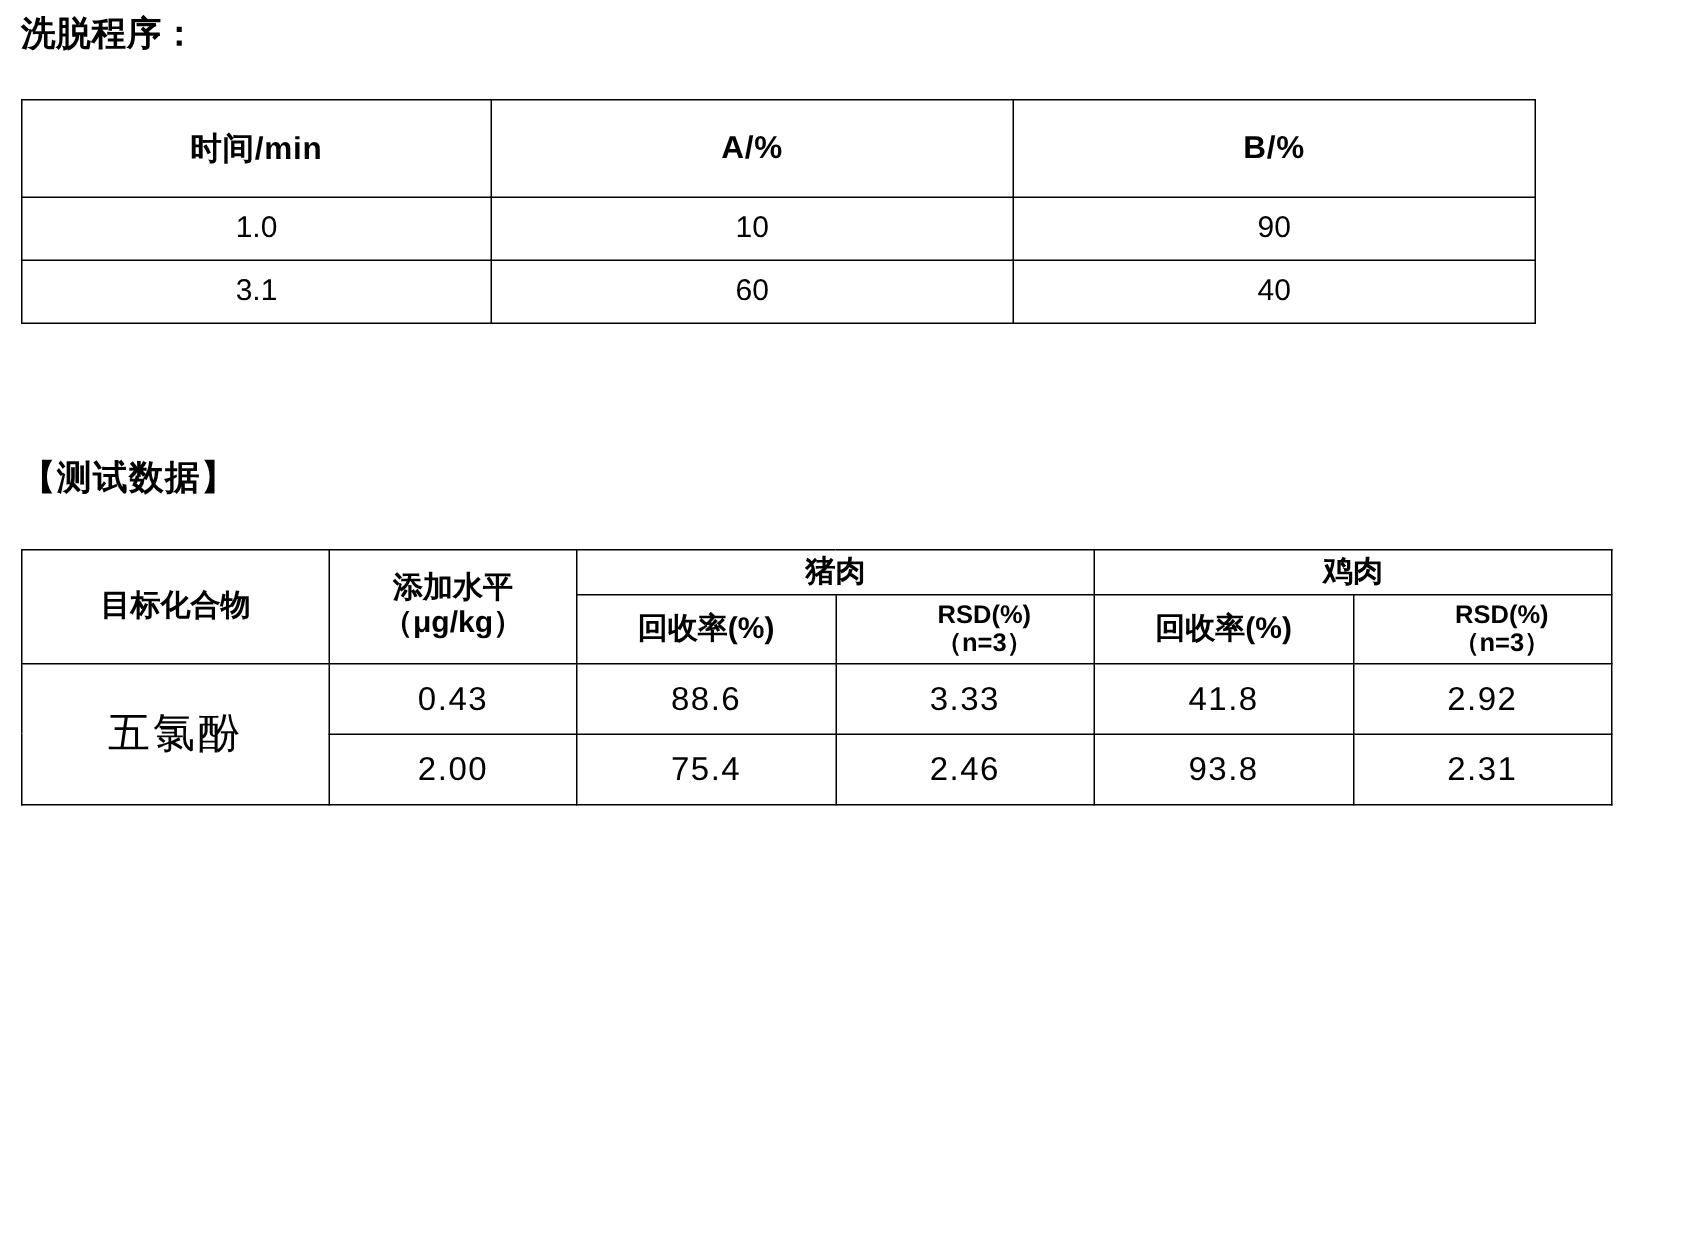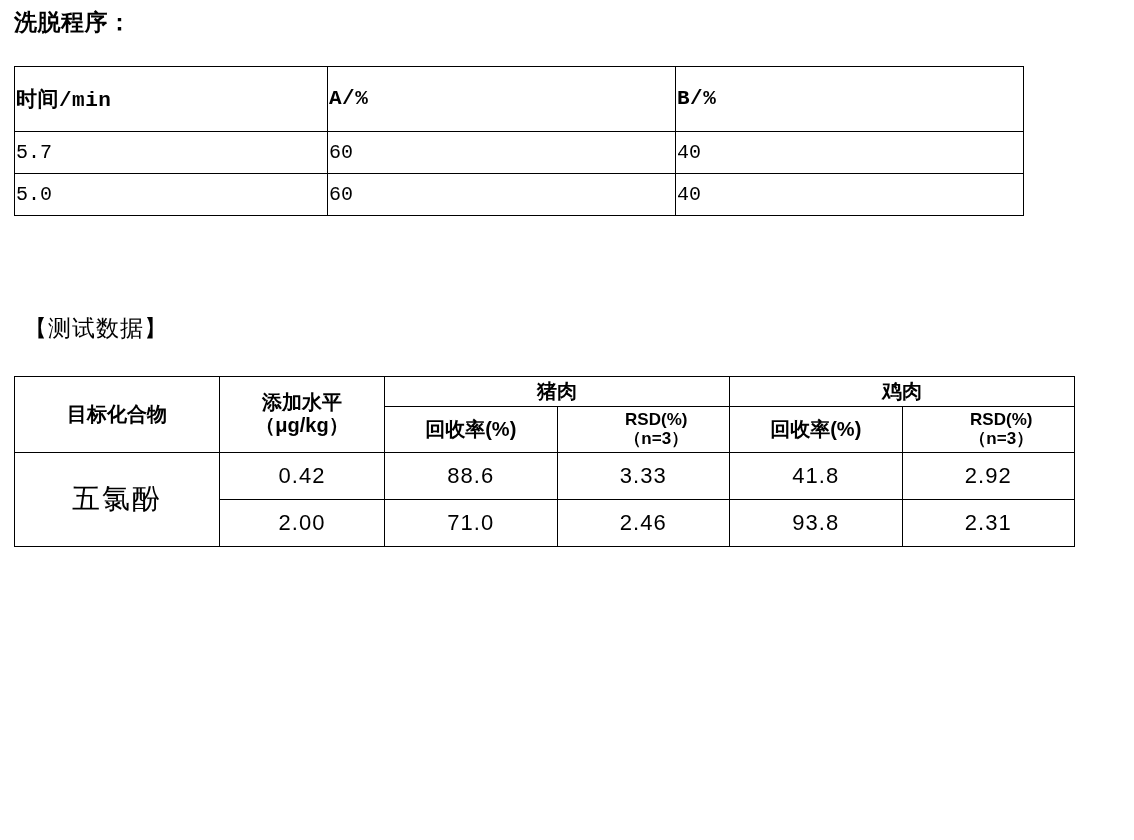--- a/index.html
+++ b/index.html
@@ -26,40 +26,40 @@
   .heading-1 {
     font-family: "Liberation Serif", serif;
     font-size: 23px;
     line-height: 1.3;
     margin: 8px 0 16px 0;
     letter-spacing: 0.5px;
   }
   .heading-2 {
     font-family: "Liberation Serif", serif;
     font-size: 23px;
-    font-weight: normal;
+    font-weight: bold;
     line-height: 1.3;
-    margin: 10px;
+    margin: 0;
     letter-spacing: 1px;
   }
 
   
   .grad-wrap {
     margin-top: 28px;
   }
   table.grad {
     border-collapse: collapse;
     width: 1000px;
     table-layout: fixed;
   }
   table.grad th,
   table.grad td {
     border: 1px solid #000000;
-    text-align: left;
-    font-family: Liberation Mono, monospace;
+    text-align: center;
+    font-family: Liberation Sans, sans-serif;
   }
   table.grad th {
     font-size: 21px;
     font-weight: bold;
     height: 62px;
     letter-spacing: 0.5px;
   }
   table.grad td {
     font-size: 20px;
     height: 39px;
@@ -119,26 +119,26 @@
     <table class="grad">
       <thead>
         <tr>
           <th style="width:310px">时间/min</th>
           <th style="width:345px">A/%</th>
           <th style="width:345px">B/%</th>
         </tr>
       </thead>
       <tbody>
         <tr>
-          <td>5.7</td>
-          <td>60</td>
-          <td>40</td>
+          <td>1.0</td>
+          <td>10</td>
+          <td>90</td>
         </tr>
         <tr>
-          <td>5.0</td>
+          <td>3.1</td>
           <td>60</td>
           <td>40</td>
         </tr>
       </tbody>
     </table>
   </div>
 
   <div class="gap-block"></div>
 
   <h2 class="heading-2">【测试数据】</h2>
@@ -164,29 +164,29 @@
           <th style="width:170px">回收率(%)</th>
           <th class="small" style="width:170px">
             <div>RSD(%)</div>
             <div>（n=3）</div>
           </th>
         </tr>
       </thead>
       <tbody>
         <tr>
           <td class="compound" rowspan="2">五氯酚</td>
-          <td>0.42</td>
+          <td>0.43</td>
           <td>88.6</td>
           <td>3.33</td>
           <td>41.8</td>
           <td>2.92</td>
         </tr>
         <tr>
           <td>2.00</td>
-          <td>71.0</td>
+          <td>75.4</td>
           <td>2.46</td>
           <td>93.8</td>
           <td>2.31</td>
         </tr>
       </tbody>
     </table>
   </div>
 
 </div>
 

